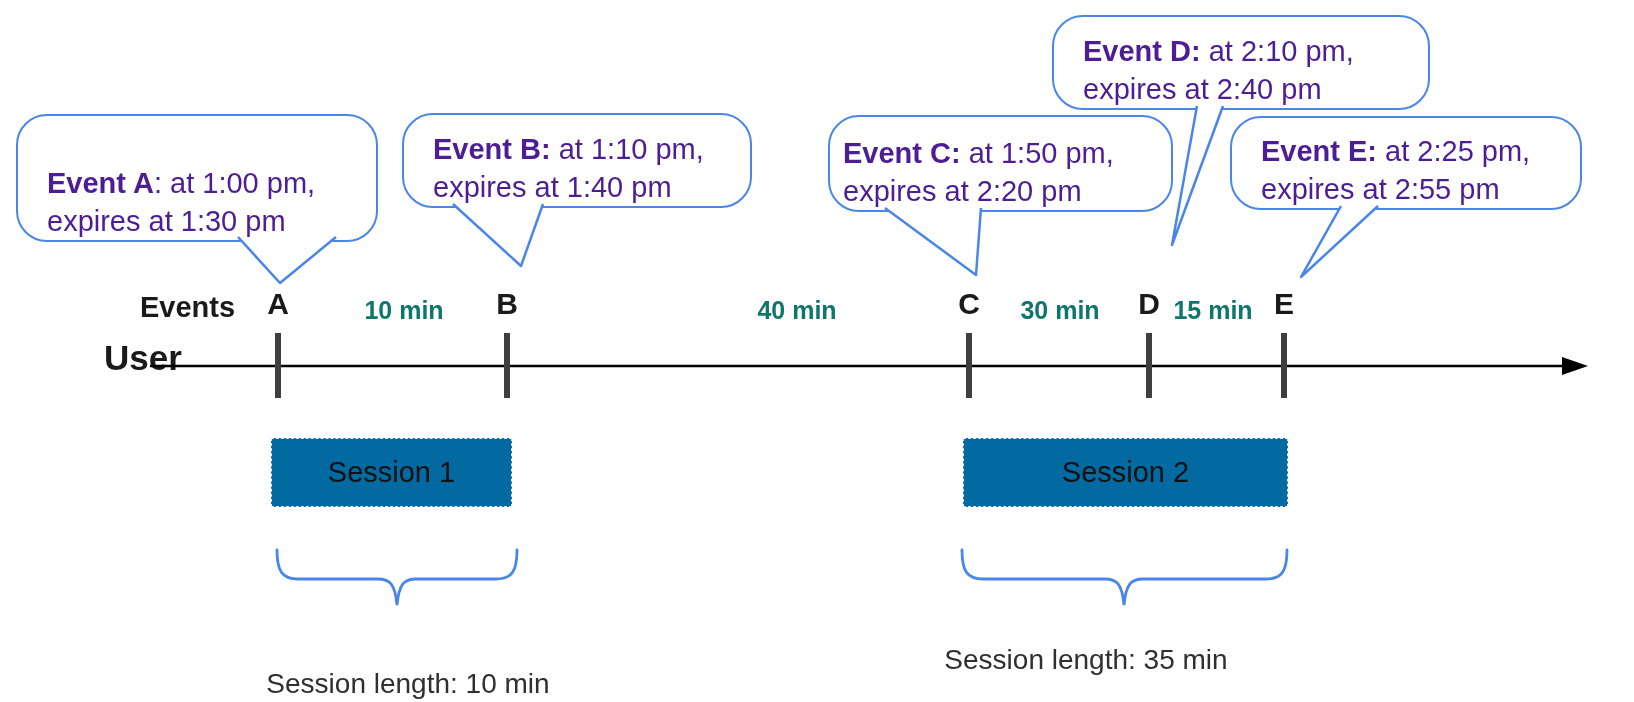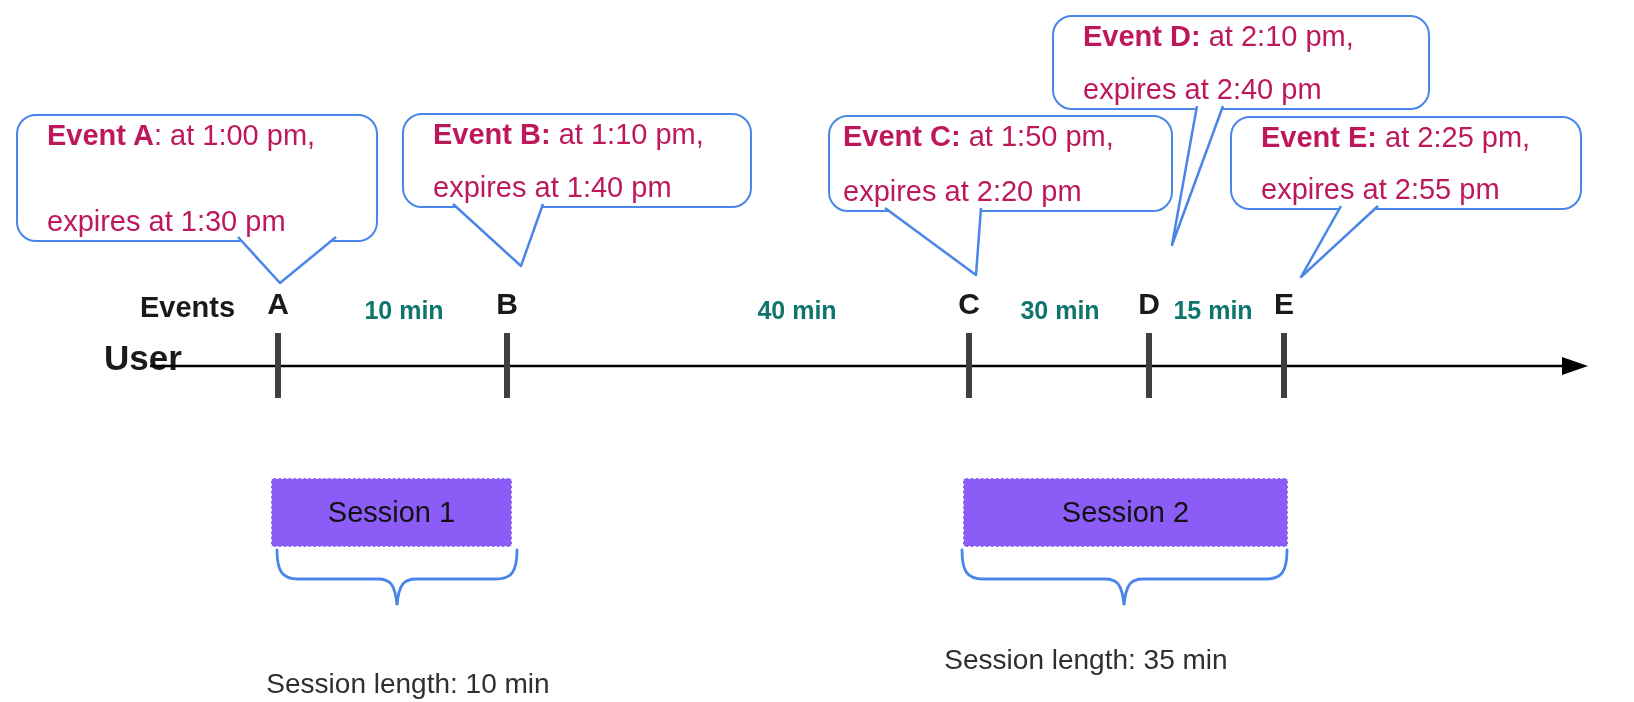--- a/index.html
+++ b/index.html
@@ -11,29 +11,29 @@
     height: 702px;
     background: #ffffff;
     overflow: hidden;
   }
 
   
   .bubble {
     position: absolute;
     background: #ffffff;
     border: 2.5px solid #4a86e8;
-    border-radius: 20px;
+    border-radius: 31px;
     display: flex;
     flex-direction: column;
-    justify-content: space-between;
+    justify-content: flex-end;
     padding-left: 29px;
     padding-right: 10px;
     font-size: 29px;
     line-height: 38px;
-    color: #be185d;
+    color: #4c1d95;
     z-index: 2;
   }
   .bubble b { font-weight: 700; }
   .bubble-a { left: 16px;  top: 114px; width: 362px; height: 128px; }
   .bubble-b { left: 402px; top: 113px; width: 350px; height: 95px; }
   .bubble-c { left: 828px; top: 115px; width: 345px; height: 97px; padding-left: 13px; }
   .bubble-d { left: 1052px; top: 15px; width: 378px; height: 95px; }
   .bubble-e { left: 1230px; top: 116px; width: 352px; height: 94px; }
 
   
@@ -59,29 +59,28 @@
   .int-0 { left: 404px; }
   .int-1 { left: 757px; margin-left: 40px; }
   .int-2 { left: 1060px; }
   .int-3 { left: 1213px; }
 
   
   .session-box {
     position: absolute;
     top: 438px;
     height: 69px;
-    background: #8b5cf6;
+    background: #0369a1;
     border: 1px dashed #dfe9fb;
     display: flex;
     align-items: center;
     justify-content: center;
     font-size: 29px;
     color: #111111;
     z-index: 1;
-    margin-top: 40px;
   }
   .session-1 { left: 271px; width: 241px; }
   .session-2 { left: 963px; width: 325px; }
 
   .session-length {
     position: absolute;
     top: 644px;
     transform: translateX(-50%);
     font-size: 28px;
     color: #2f2f2f;

